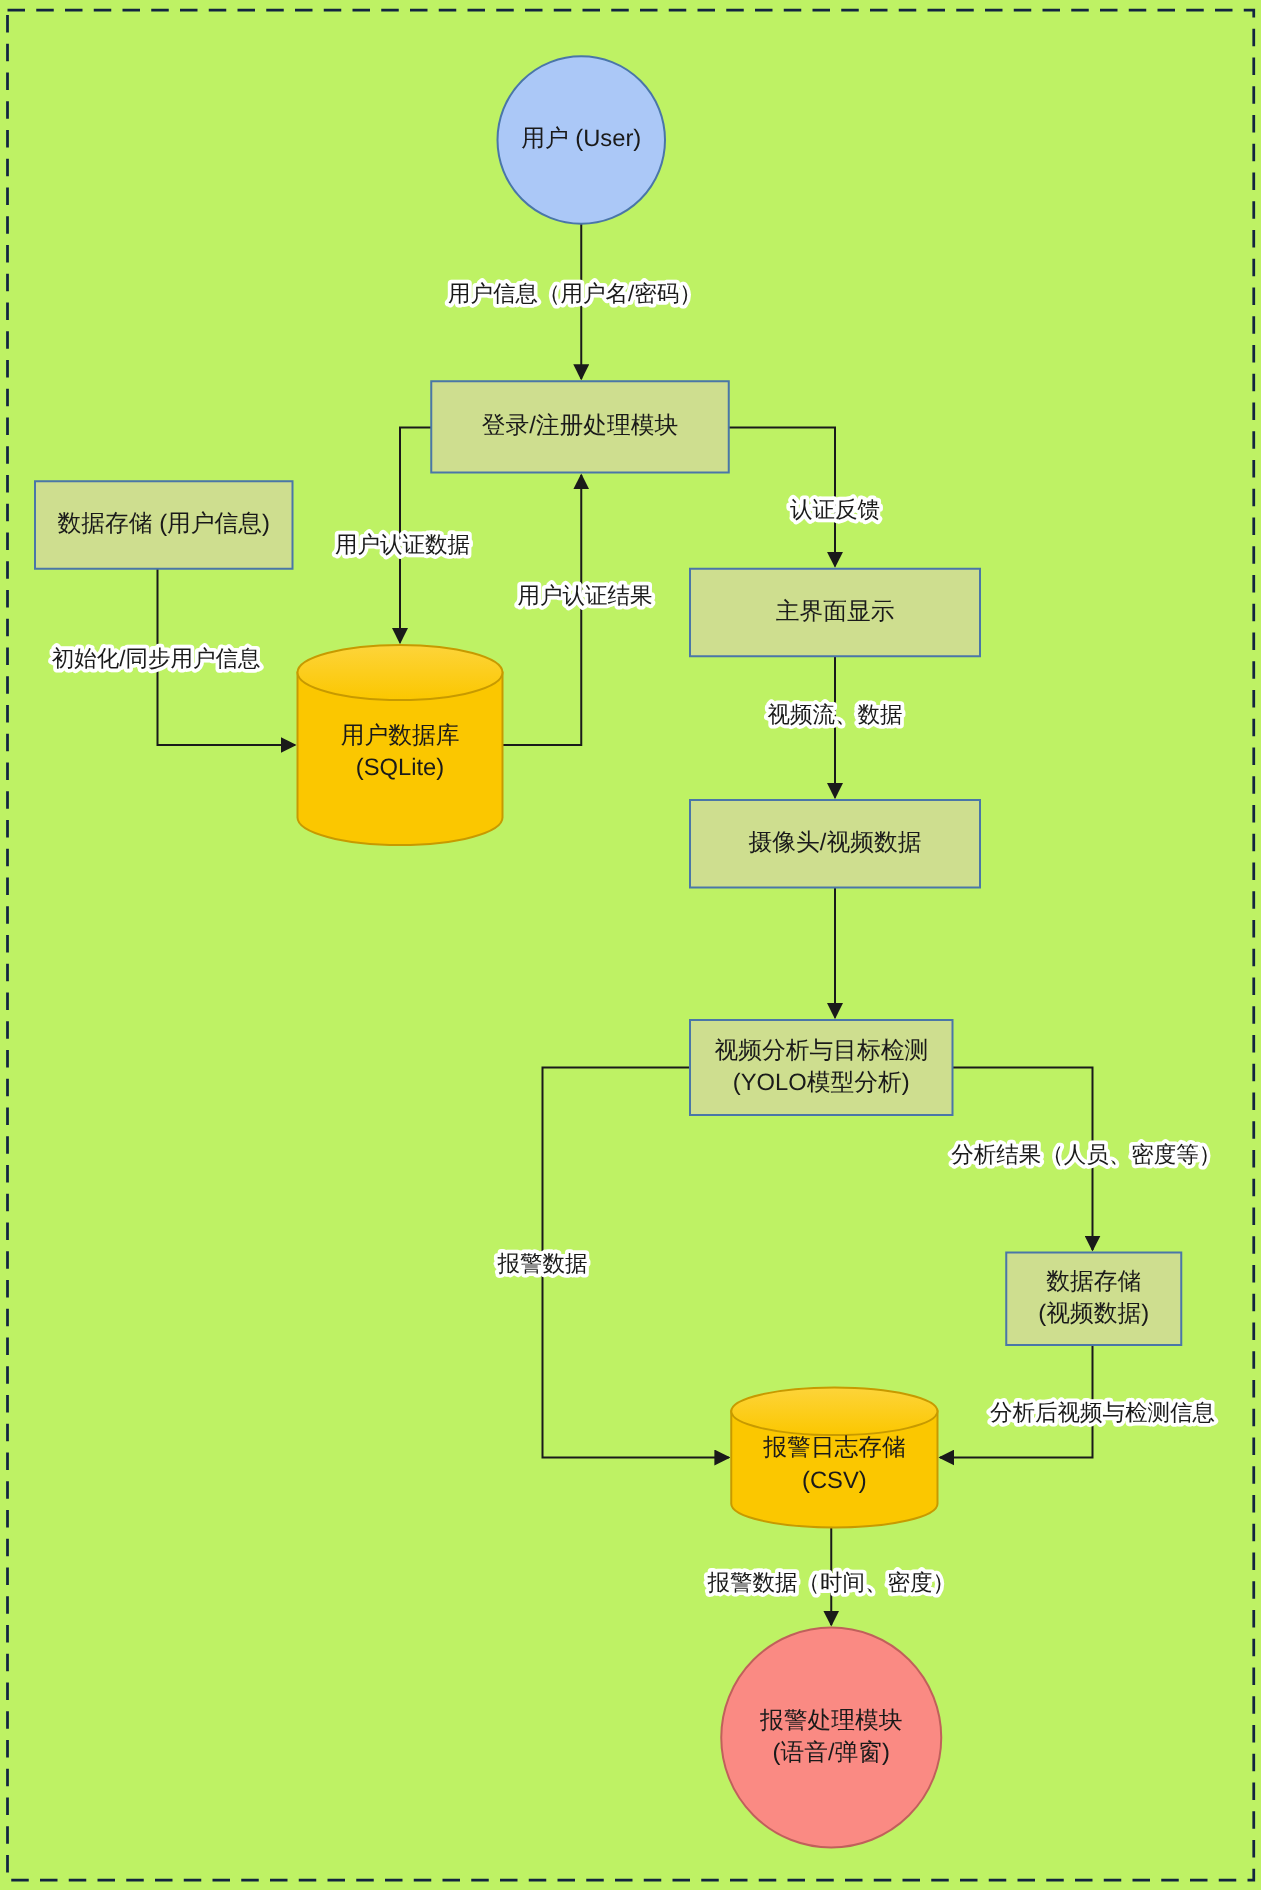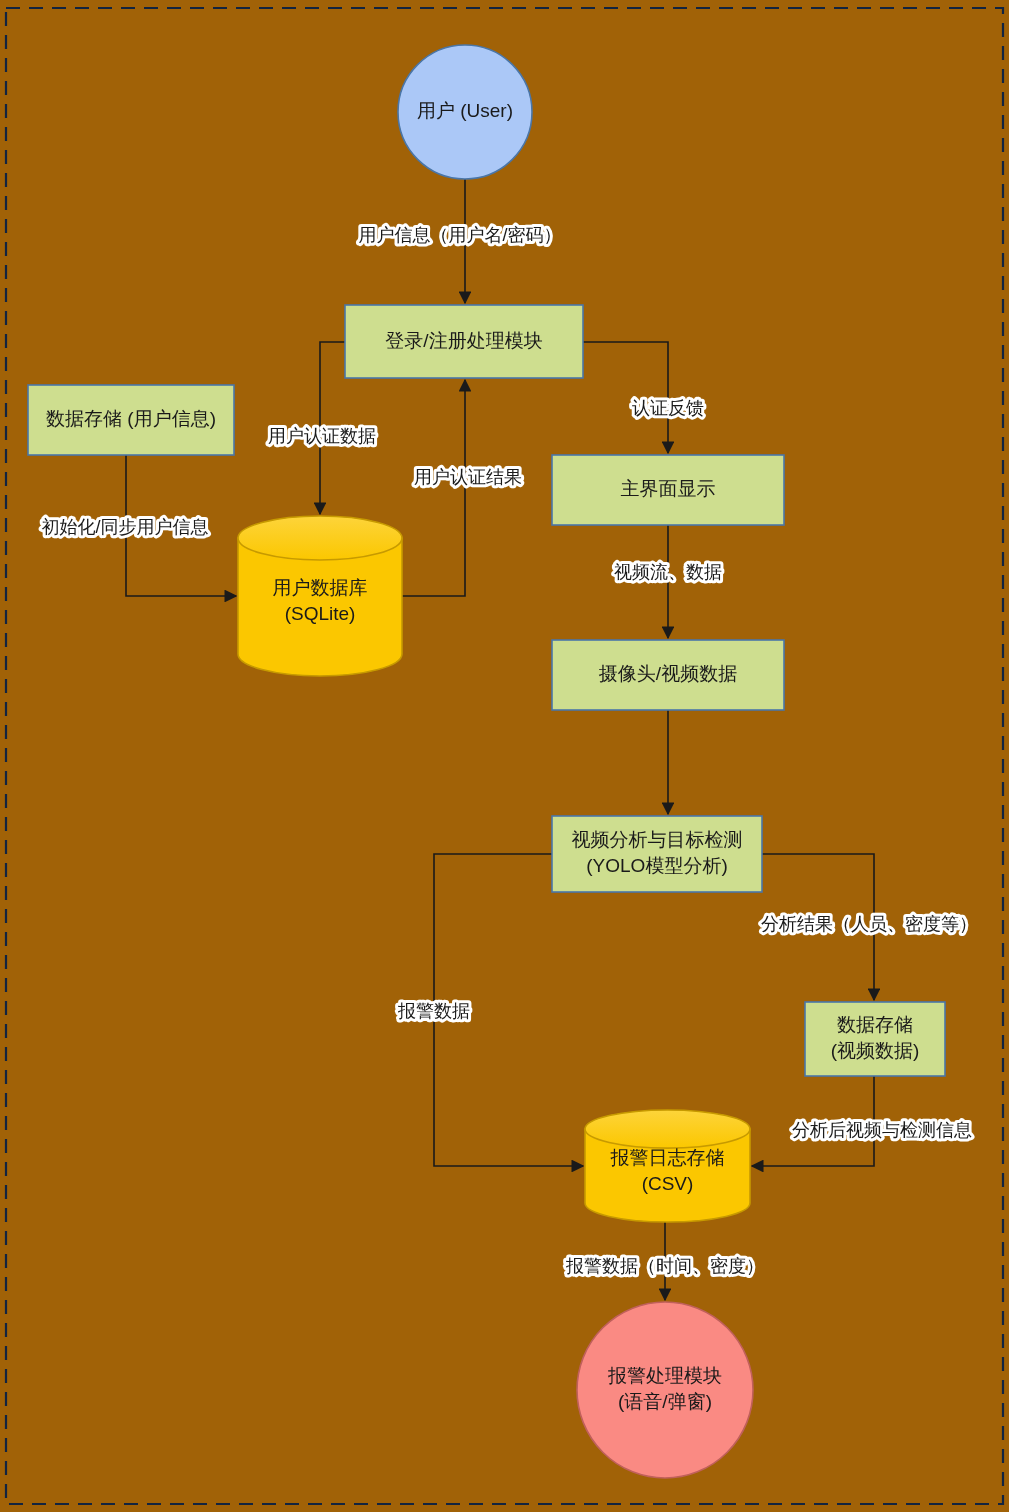--- a/index.html
+++ b/index.html
@@ -7,21 +7,21 @@
     padding: 0;
     background: #ffffff;
   }
   body {
     font-family: "Liberation Sans", "DejaVu Sans", sans-serif;
   }
   #page {
     position: relative;
     width: 1009px;
     height: 1512px;
-    background: #a16207;
+    background: #bef264;
     overflow: hidden;
   }
   #diagram {
     display: block;
     width: 1009px;
     height: 1512px;
   }
   .node-label {
     font-family: "Liberation Sans", "DejaVu Sans", sans-serif;
     font-size: 19px;

